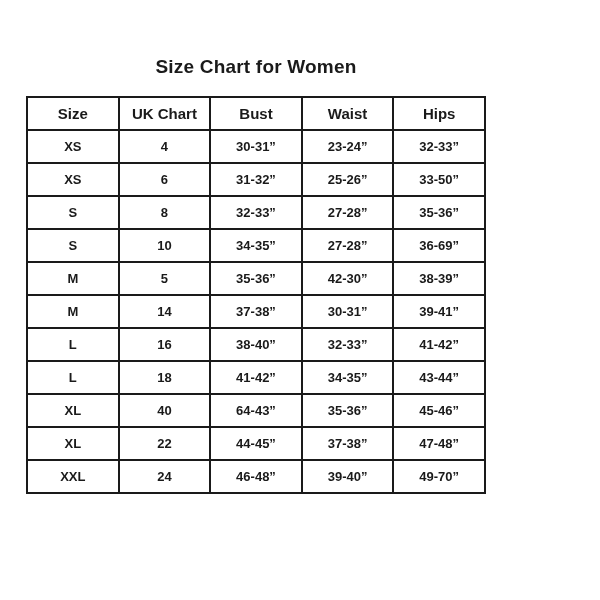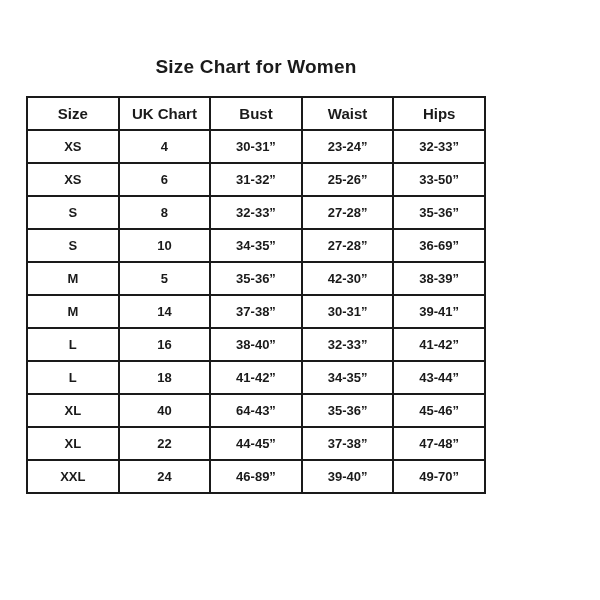--- a/index.html
+++ b/index.html
@@ -135,19 +135,19 @@
         <tr>
           <td>XL</td>
           <td>22</td>
           <td>44-45”</td>
           <td>37-38”</td>
           <td>47-48”</td>
         </tr>
         <tr>
           <td>XXL</td>
           <td>24</td>
-          <td>46-89”</td>
+          <td>46-48”</td>
           <td>39-40”</td>
           <td>49-70”</td>
         </tr>
       </tbody>
   </table>
 </div>
 
 </body></html>

